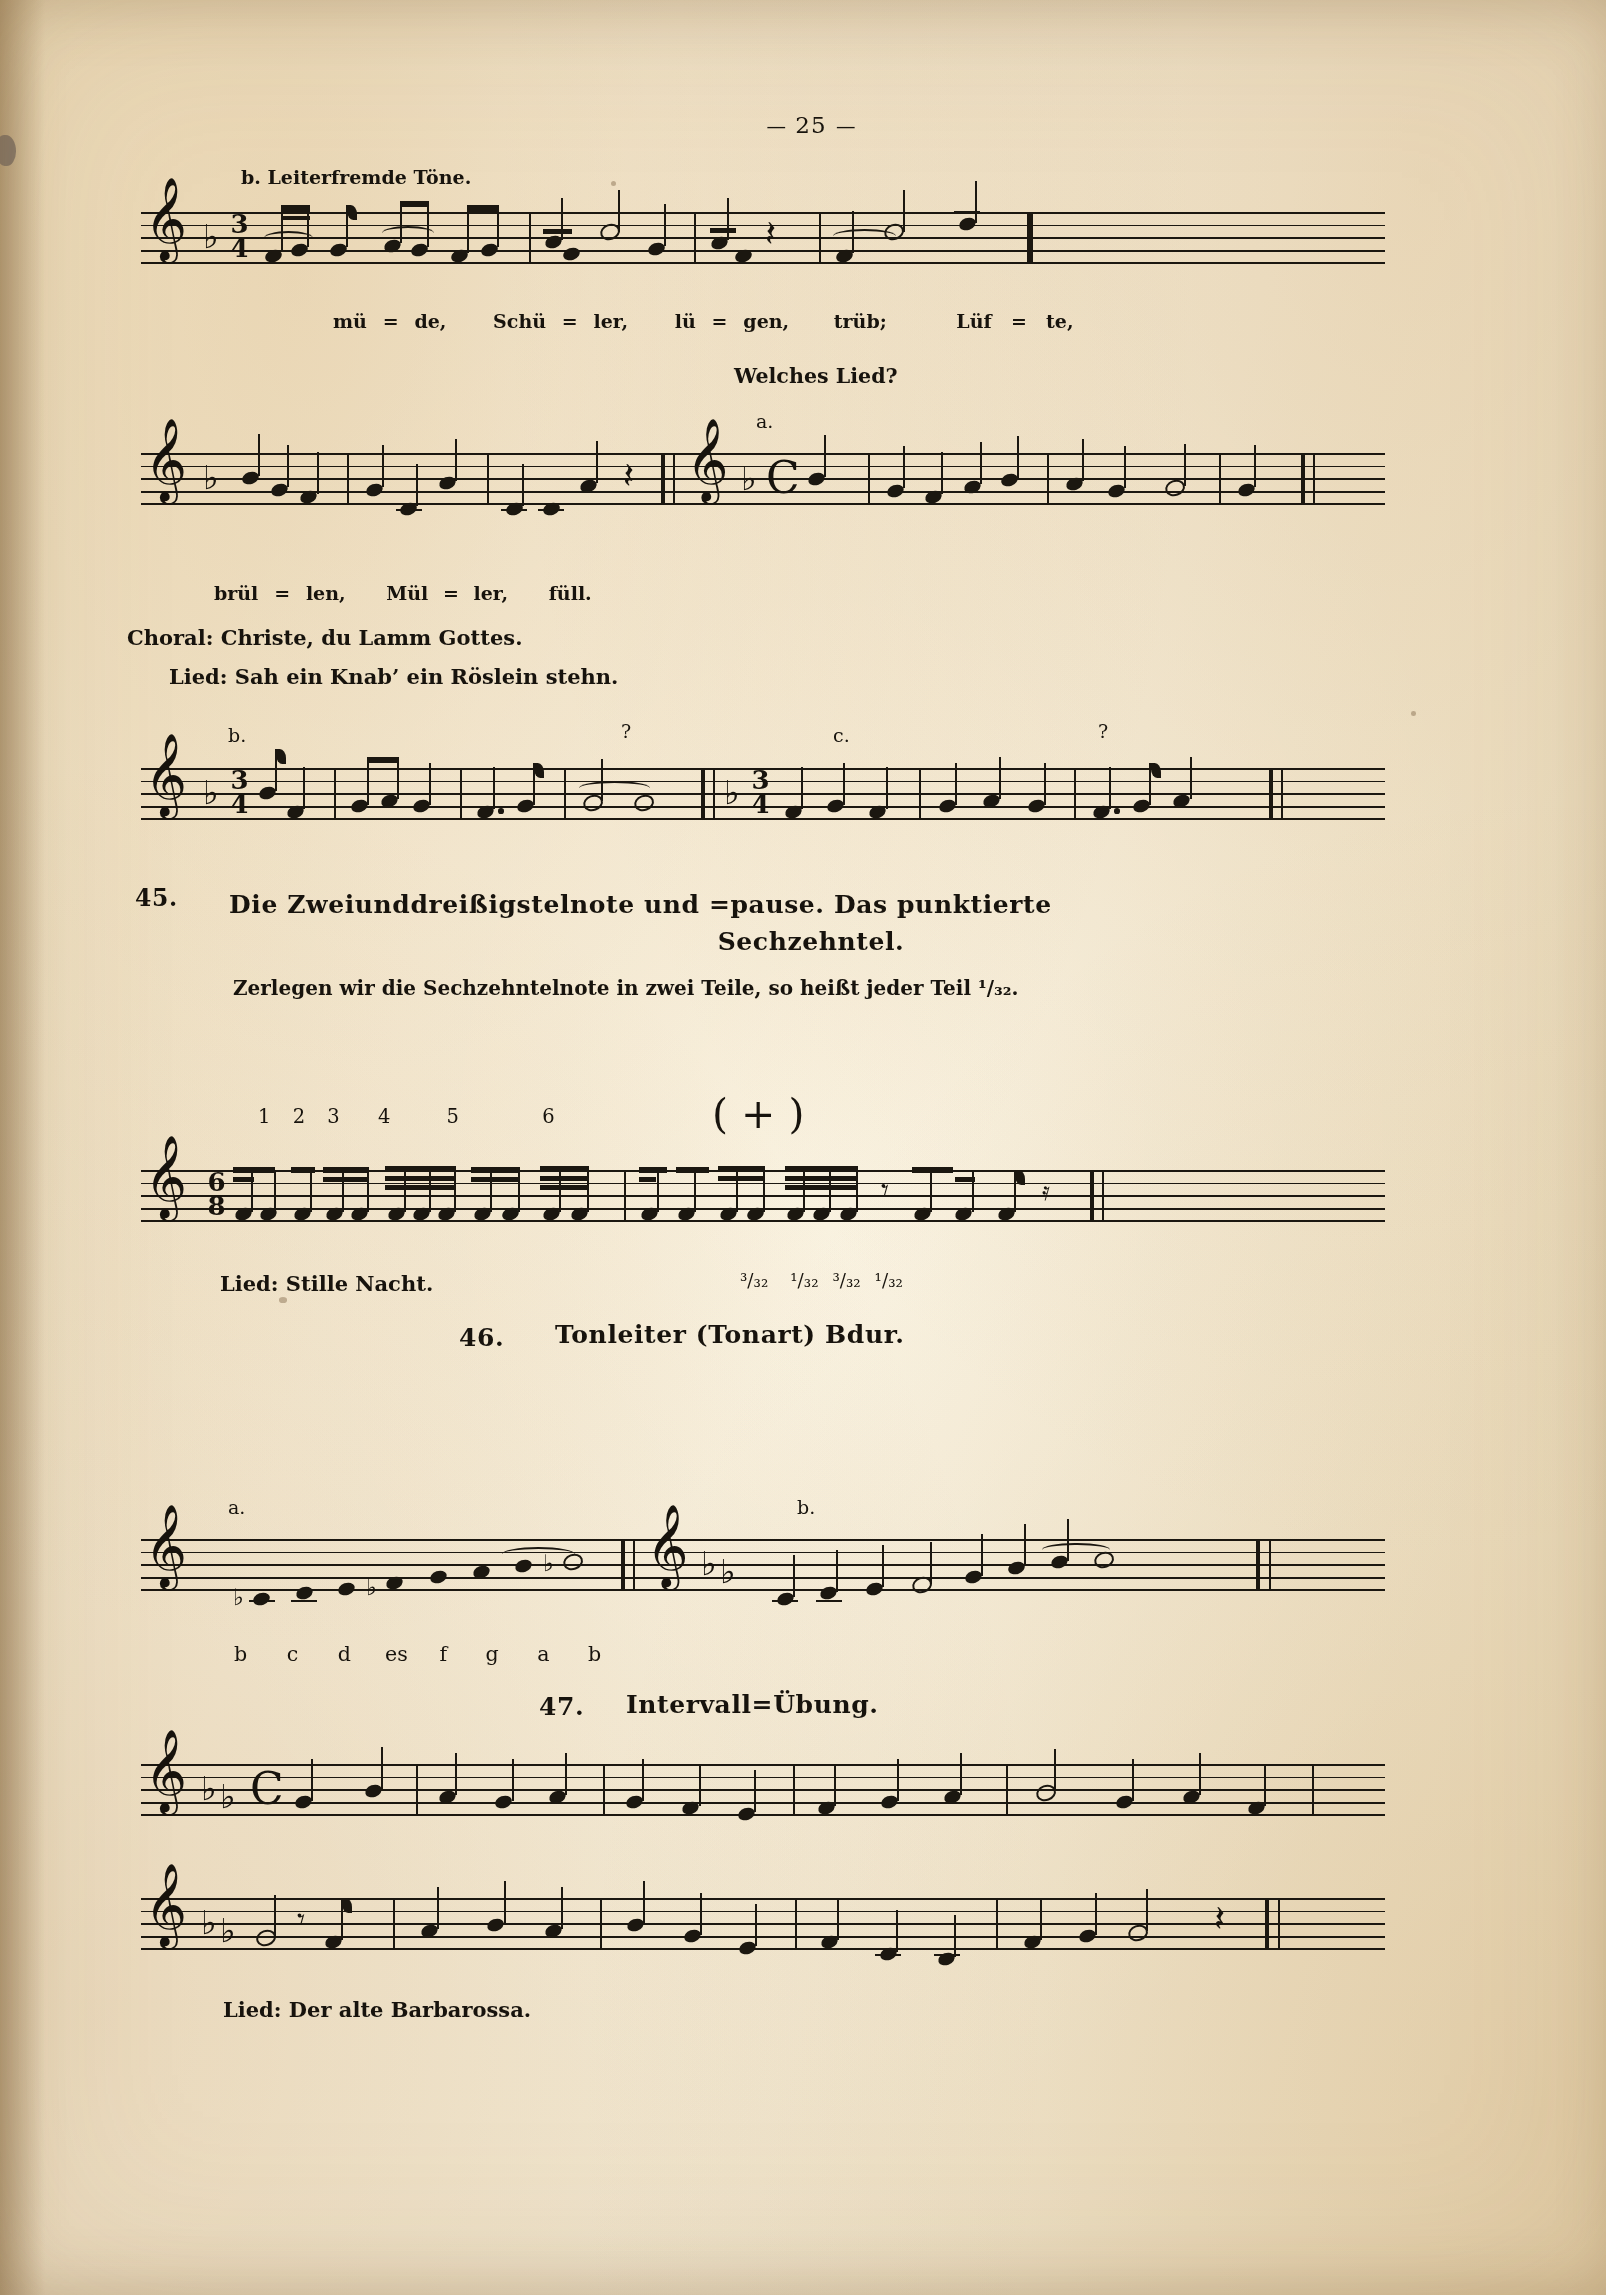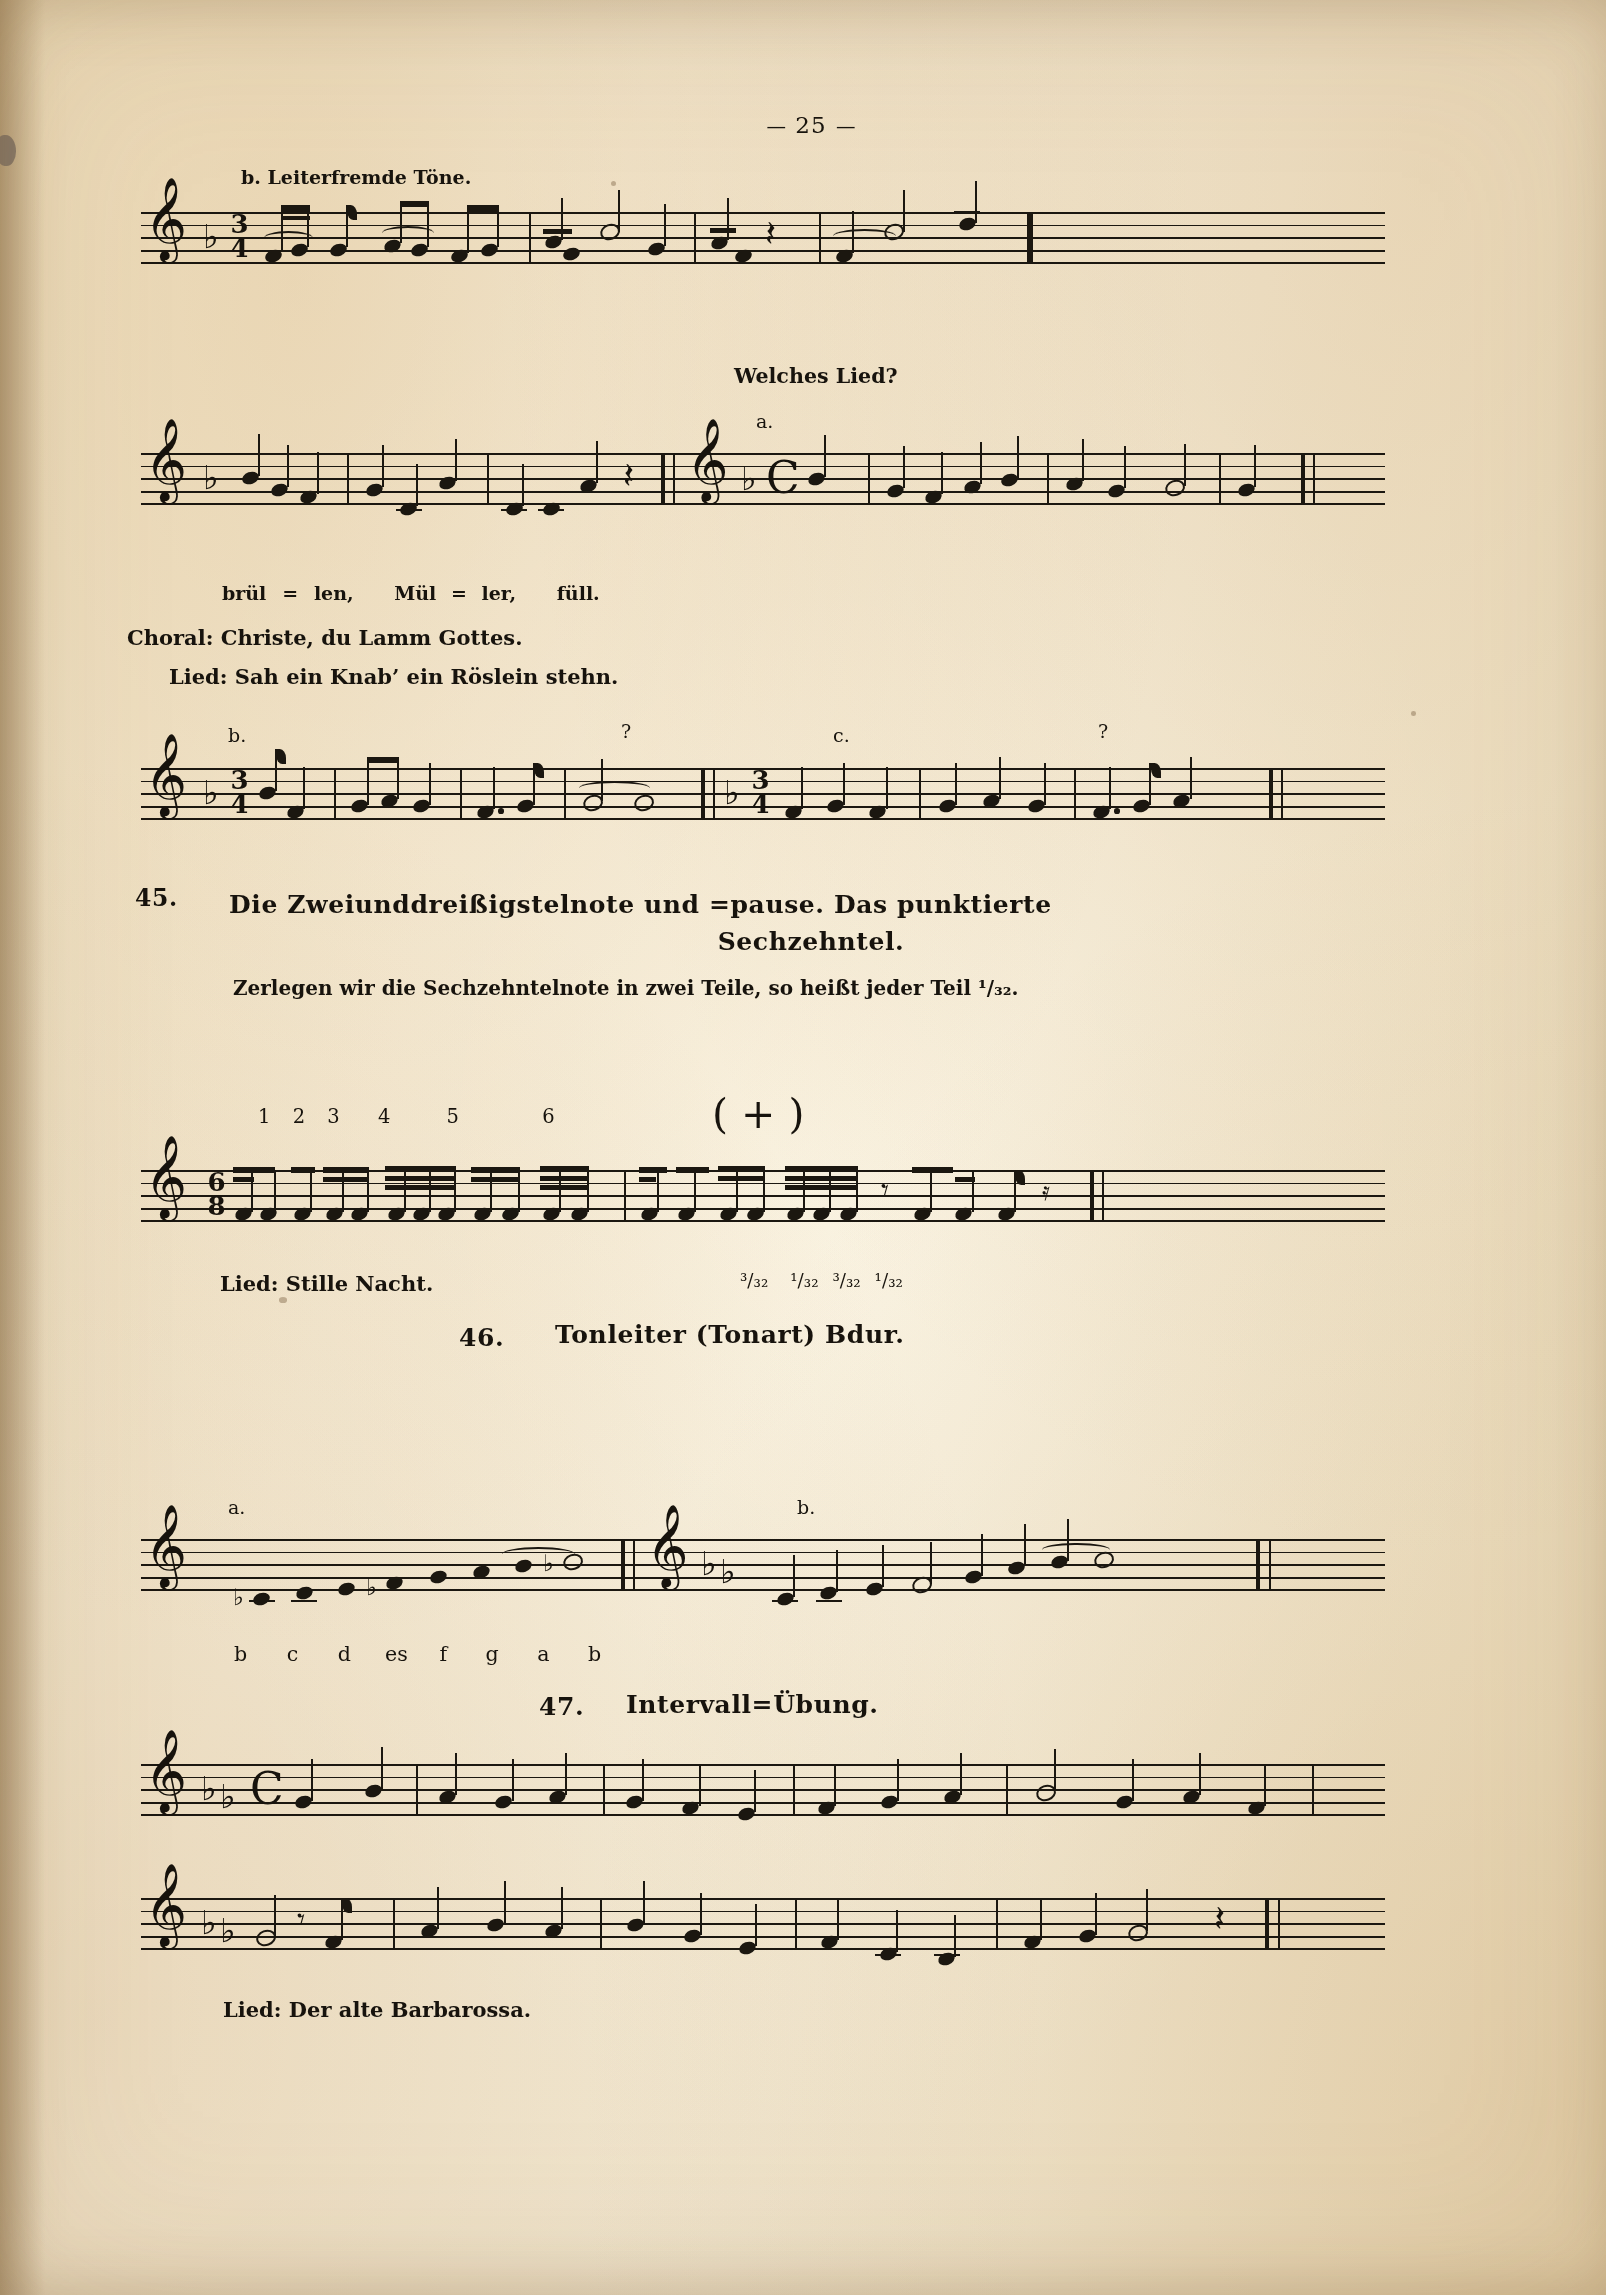--- a/index.html
+++ b/index.html
@@ -308,20 +308,35 @@
       <div class="nh open" style="left:743px; top:29px;"></div>
       <div class="stem" style="left:762px; top:-4.6px;"></div>
       <div class="slur" style="left:692px; top:34px; width:63px;"></div>
       <div class="nh" style="left:818px; top:23px;"></div>
       <div class="stem" style="left:834px; top:-13.8px;"></div>
       <div class="ledger" style="left:813px; top:16px;"></div>
 
       <div class="barline thick" style="left:886px;"></div>
     </div>
 
+    <div class="lyr fraktur" style="left:333px; top:310px;">
+      <span>mü</span>
+      <span style="padding:0 9.2px">=</span>
+      <span style="padding-right:40px">de,</span>
+      <span>Schü</span>
+      <span style="padding:0 9.2px">=</span>
+      <span style="padding-right:40px">ler,</span>
+      <span>lü</span>
+      <span style="padding:0 9.2px">=</span>
+      <span style="padding-right:38px">gen,</span>
+      <span style="padding-right:63px">trüb;</span>
+      <span>Lüf</span>
+      <span style="padding:0 12.6px">=</span>
+      <span>te,</span>
+    </div>
 
     <div class="lbl fraktur" style="left:734px; top:364px; font-size:20.6px;">Welches Lied?</div>
     <div class="lbl" style="left:756px; top:410px; font-weight:400;">a.</div>
 
     <div class="stave" style="top:436px;">
       <div class="lines">
           <i></i>
           <i></i>
           <i></i>
           <i></i>
@@ -389,21 +404,21 @@
 
       <div class="barline" style="left:1078px;"></div>
 
       <div class="nh" style="left:1097px; top:48px;"></div>
       <div class="stem" style="left:1113px; top:9.2px;"></div>
 
       <div class="barline med" style="left:1160px;"></div>
       <div class="barline" style="left:1172px;"></div>
     </div>
 
-    <div class="lyr fraktur" style="left:222px; top:582px;">
+    <div class="lyr fraktur" style="left:214px; top:582px;">
       <span>brül</span>
       <span style="padding:0 9.2px">=</span>
       <span style="padding-right:34px">len,</span>
       <span>Mül</span>
       <span style="padding:0 8px">=</span>
       <span style="padding-right:34px">ler,</span>
       <span>füll.</span>
     </div>
 
     <div class="lbl fraktur" style="left:127px; top:625px; font-size:21px;">Choral: Christe, du Lamm Gottes.</div>

